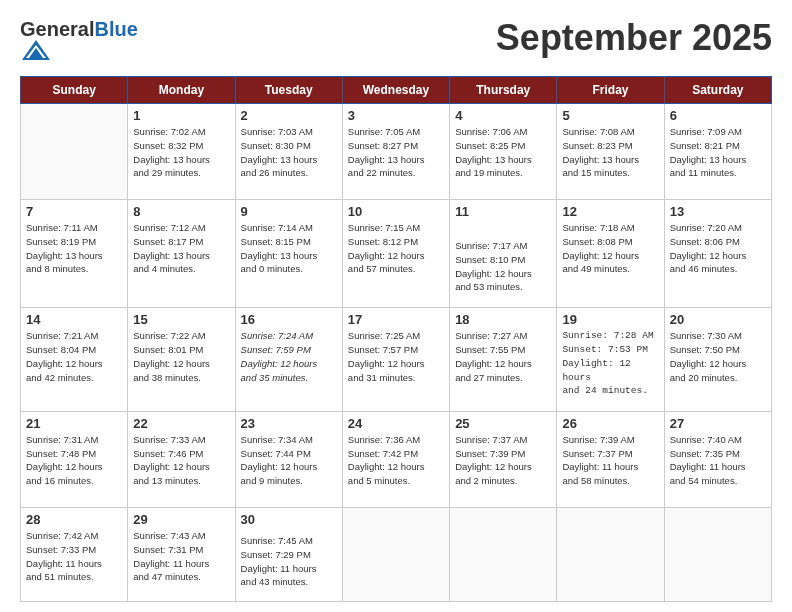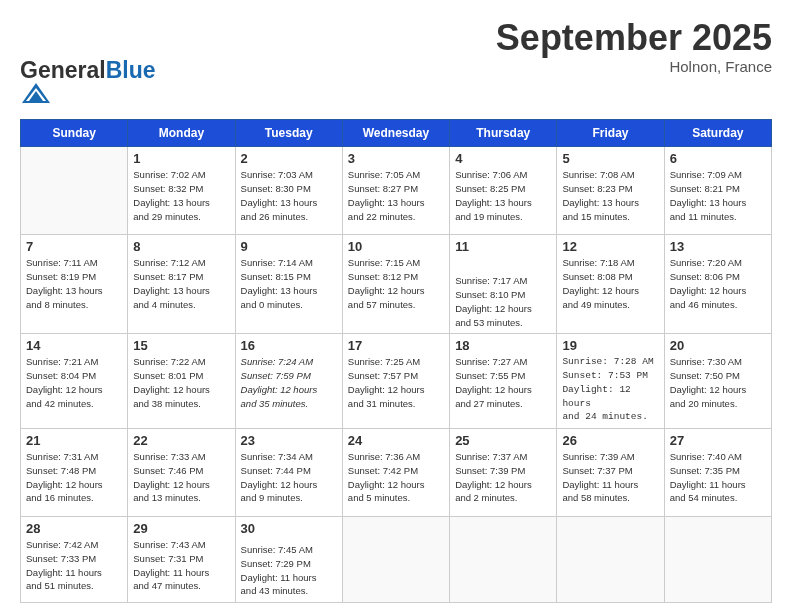--- a/index.html
+++ b/index.html
@@ -21,24 +21,23 @@
       display: flex;
       justify-content: space-between;
       align-items: flex-start;
       margin-bottom: 8px;
     }
     .logo {
       display: flex;
       align-items: center;
     }
     .logo-text {
-      font-size: 23px;
+      font-size: 20px;
       font-weight: bold;
       line-height: 1.1;
-      margin-top: 40px;
     }
     .logo-general { color: #333; }
     .logo-blue { color: #1a6ab1; }
     .logo-icon {
       width: 28px;
       height: 28px;
       margin-left: 2px;
       margin-top: -4px;
     }
     .title-block {
@@ -55,21 +54,21 @@
       color: #555;
     }
     .calendar {
       flex: 1;
       border: 1px solid #ccc;
       border-collapse: collapse;
       width: 100%;
       table-layout: fixed;
     }
     .calendar th {
-      background: #1d4ed8;
+      background: #7f1d1d;
       color: #fff;
       font-size: 12px;
       font-weight: bold;
       padding: 6px 4px;
       text-align: center;
       border: 1px solid #2558a0;
     }
     .calendar td {
       border: 1px solid #ccc;
       vertical-align: top;
@@ -109,21 +108,20 @@
         
         <svg class="logo-icon" viewBox="0 0 28 20">
           <polygon points="14,0 28,20 0,20" fill="#1a6ab1"></polygon>
           <polygon points="14,5 24,18 4,18" fill="#fff"></polygon>
           <polygon points="14,8 21,18 7,18" fill="#1a6ab1"></polygon>
         </svg>
       </div>
     </div>
     <div class="title-block">
       <div class="month-title">September 2025</div>
-      <div class="subtitle">Holnon, France</div>
     </div>
   </div>
 
   <table class="calendar">
     <thead>
       <tr>
       <th>Sunday</th>
           <th>Monday</th>
           <th>Tuesday</th>
           <th>Wednesday</th>

